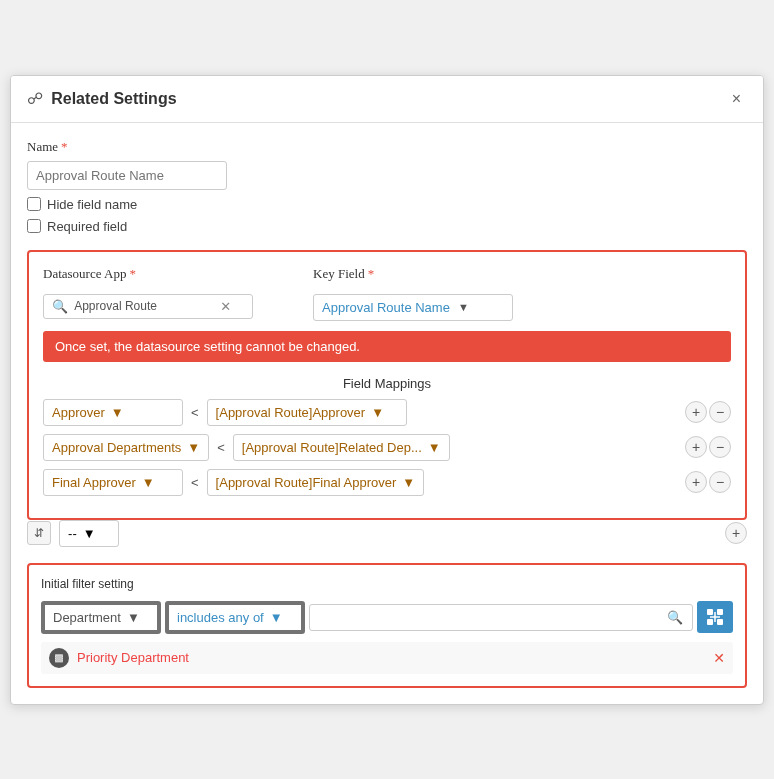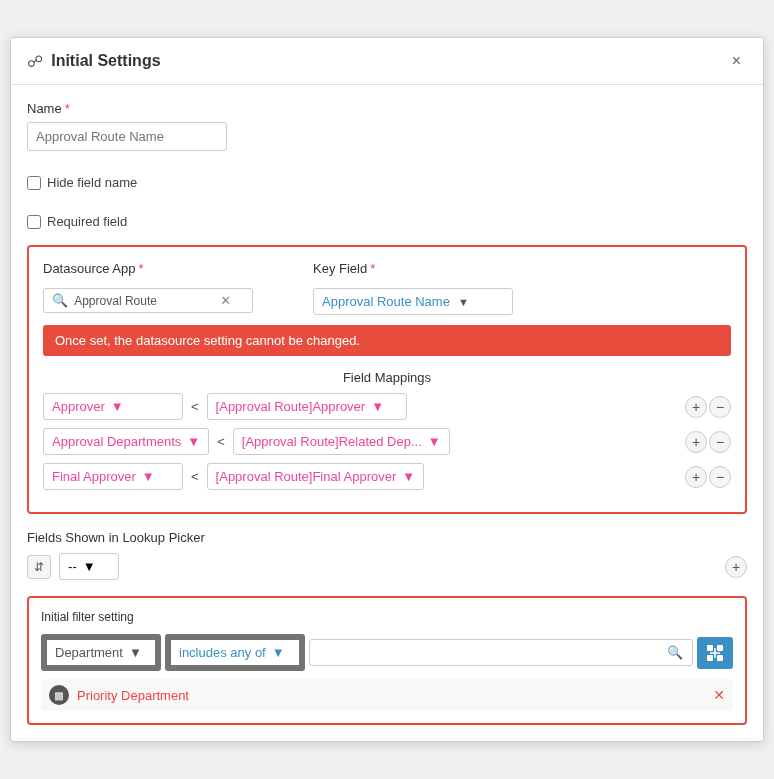--- a/index.html
+++ b/index.html
@@ -52,39 +52,40 @@
     }
     .dialog-body {
       padding: 16px;
       overflow-y: auto;
       max-height: 720px;
     }
     .field-label {
       font-size: 13px;
       color: #333;
       margin-bottom: 6px;
+      font-family: Liberation Serif, serif;
     }
     .required-star {
       color: #e74c3c;
       margin-left: 3px;
     }
     .text-input {
       width: 200px;
       border: 1px solid #ccc;
       border-radius: 3px;
       padding: 6px 8px;
       font-size: 13px;
       color: #999;
       outline: none;
     }
     .checkbox-row {
       display: flex;
       align-items: center;
       gap: 6px;
-      margin-top: 24px;
+      margin-top: 7px;
       color: #444;
     }
     .checkbox-row input[type="checkbox"] {
       width: 14px;
       height: 14px;
     }
     .section-border {
       border: 2px solid #e74c3c;
       border-radius: 4px;
       padding: 14px;
@@ -172,21 +173,21 @@
       align-items: center;
       border: 1px solid #ccc;
       border-radius: 3px;
       padding: 5px 8px;
       gap: 6px;
       background: #fff;
       cursor: pointer;
       min-width: 140px;
     }
     .mapping-select span {
-      color: #ec4899;
+      color: #a16207;
       font-size: 13px;
     }
     .arrow-icon {
       color: #555;
       font-size: 13px;
     }
     .mapping-select-right {
       min-width: 200px;
       align-items: flex-end;
     }
@@ -265,21 +266,21 @@
       margin-bottom: 10px;
     }
     .filter-row {
       display: flex;
       align-items: center;
       gap: 4px;
     }
     .filter-select {
       display: flex;
       align-items: center;
-      border: 6px solid #737373;
+      border: 4px solid #737373;
       border-radius: 3px;
       padding: 5px 8px;
       gap: 6px;
       background: #fff;
       cursor: pointer;
       min-width: 120px;
     }
     .filter-select span {
       color: #555;
       font-size: 13px;
@@ -360,21 +361,21 @@
     }
   </style>
 </head>
 <body>
 
 <div class="dialog">
 
   <div class="dialog-header">
     <div class="dialog-header-left">
       <span class="header-icon">☍</span>
-      <span class="dialog-title">Initial Settings</span>
+      <span class="dialog-title">Related Settings</span>
     </div>
     <button class="close-btn">×</button>
   </div>
 
   <div class="dialog-body">
 
     <div class="name-section">
       <div class="field-label">
         <span>Name</span><span class="required-star">*</span>
       </div>
@@ -461,21 +462,20 @@
           <span>[Approval Route]Final Approver</span>
           <span class="chevron">▼</span>
         </div>
         <div class="plus-minus-wrap">
           <div class="pm-btn">+</div>
           <div class="pm-btn">−</div>
         </div>
       </div>
     </div>
 
-    <div class="fields-shown-label">Fields Shown in Lookup Picker</div>
     <div class="fields-shown-row">
       <button class="sort-btn">⇵</button>
       <div class="dash-select">
         <span>--</span>
         <span class="chevron">▼</span>
       </div>
       <div class="plus-circle">+</div>
     </div>
 
     <div class="filter-section">

